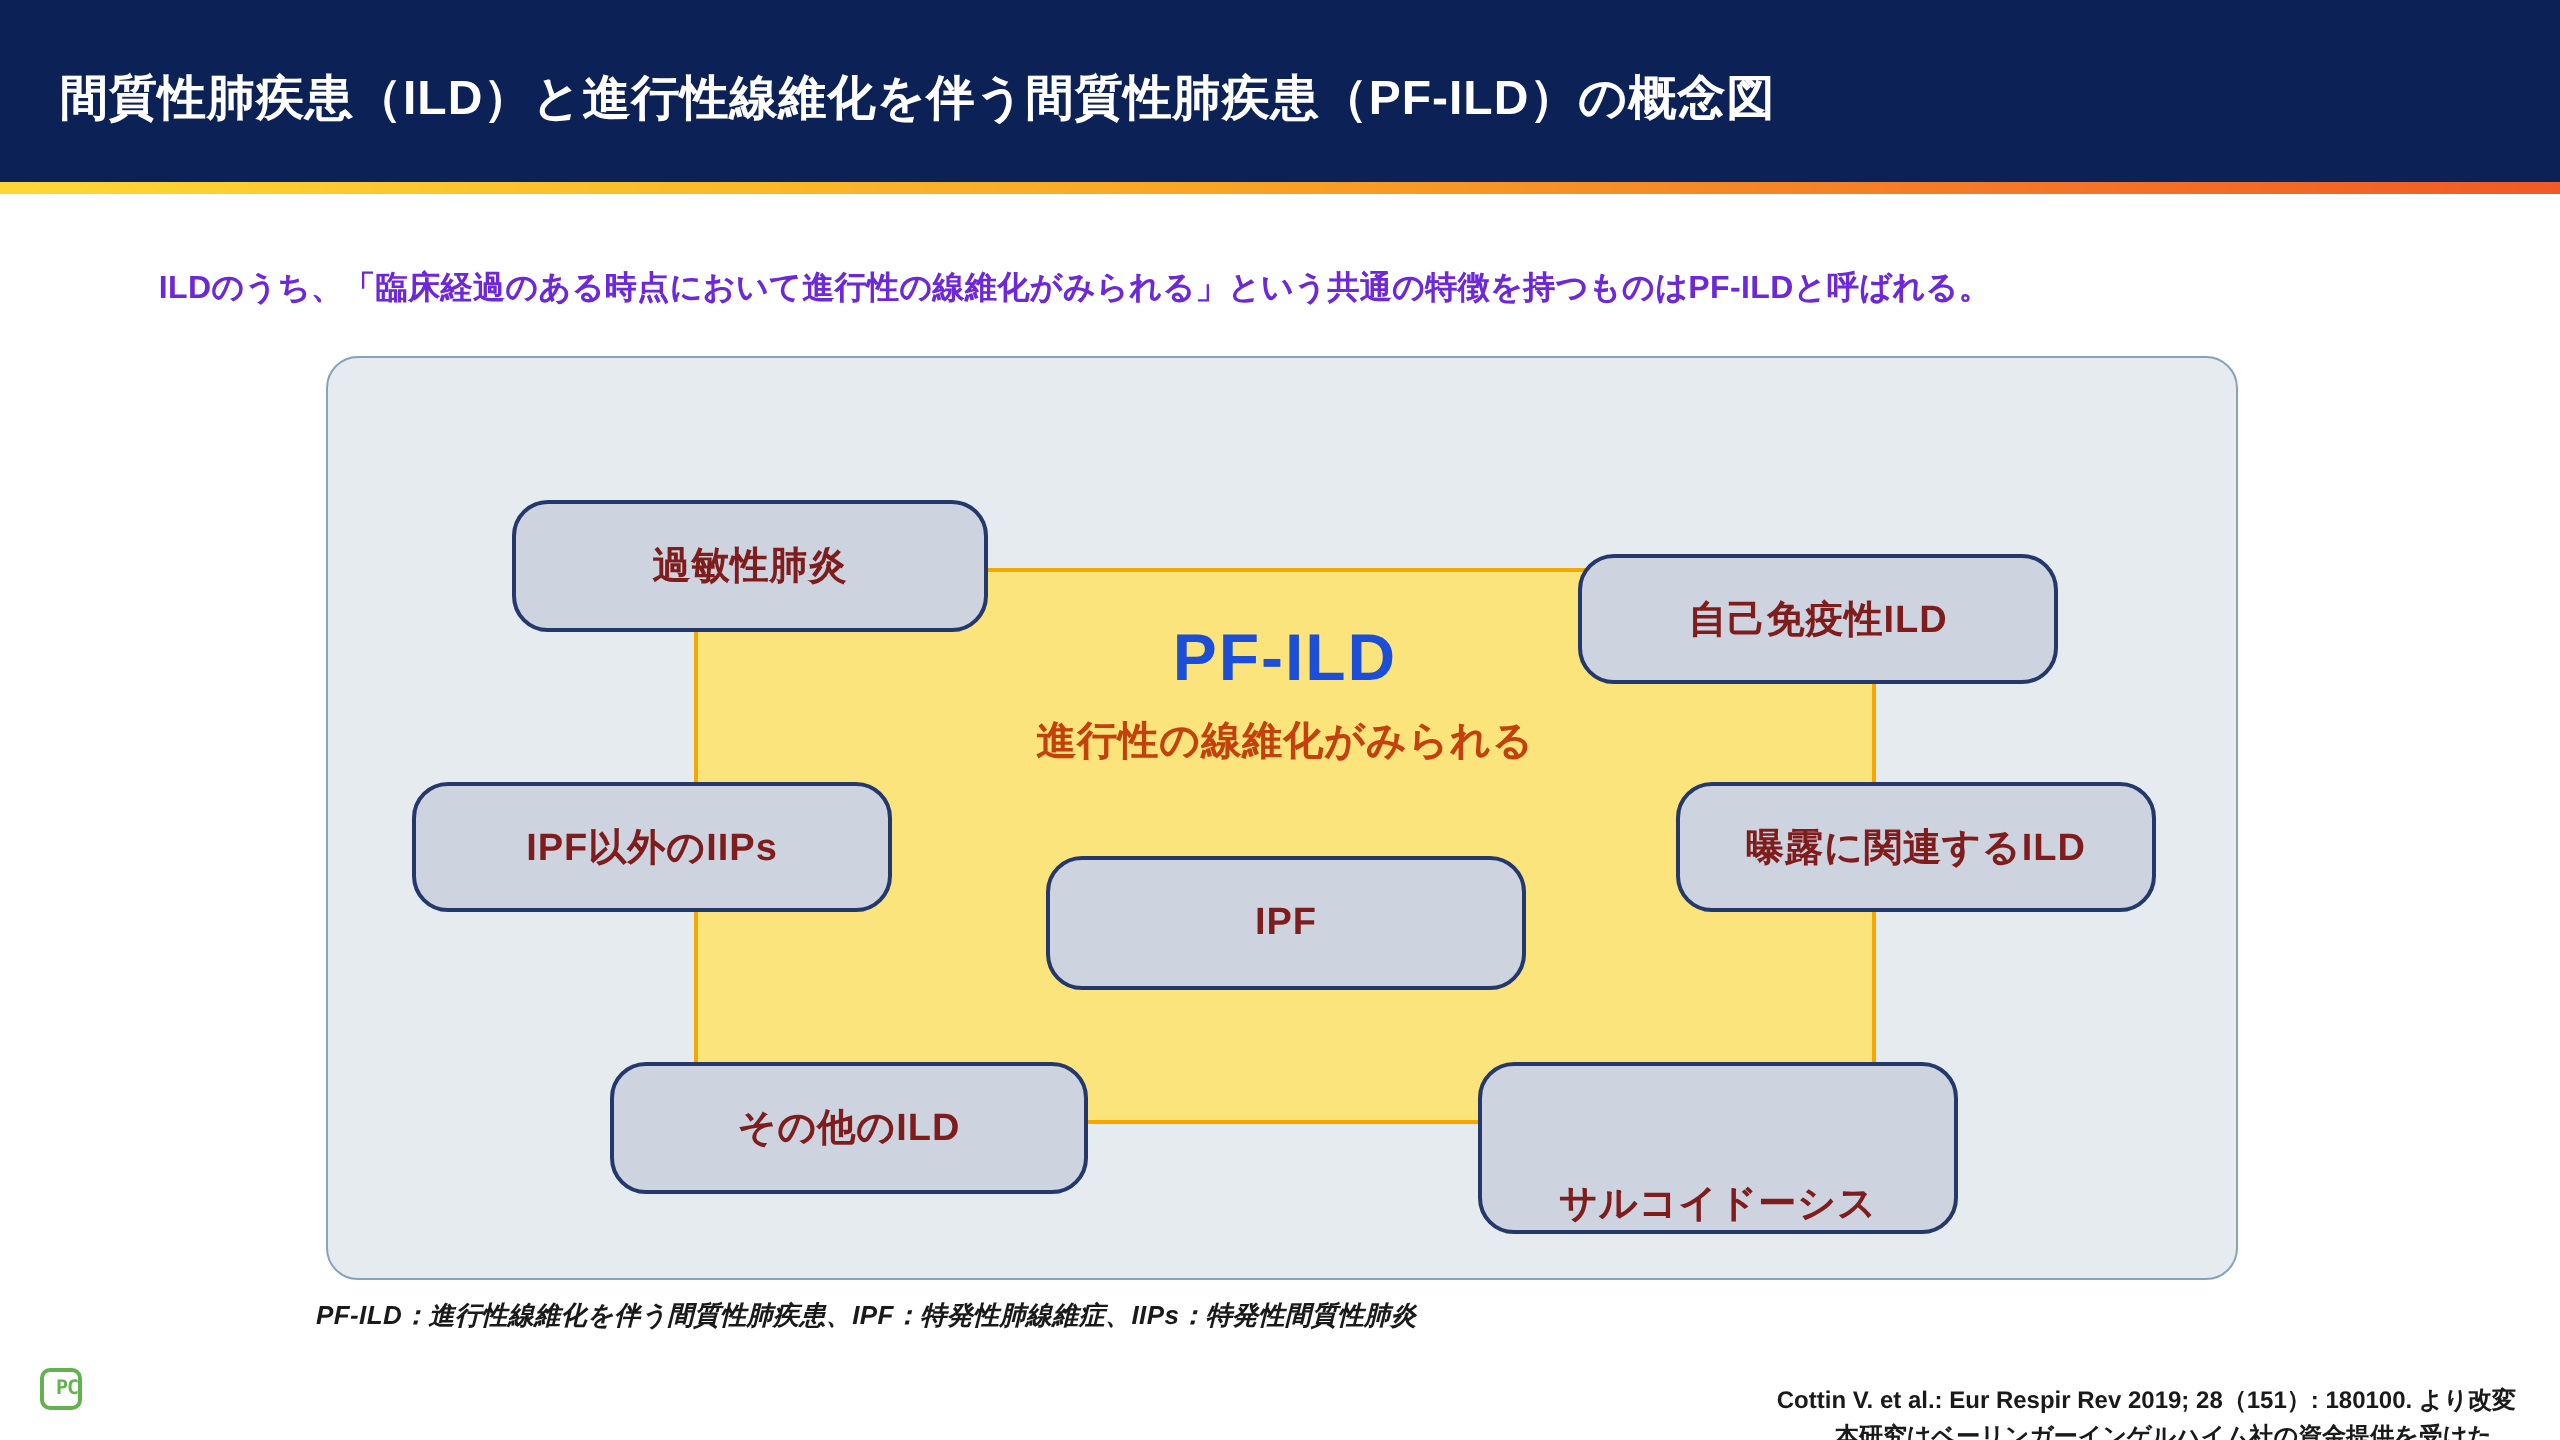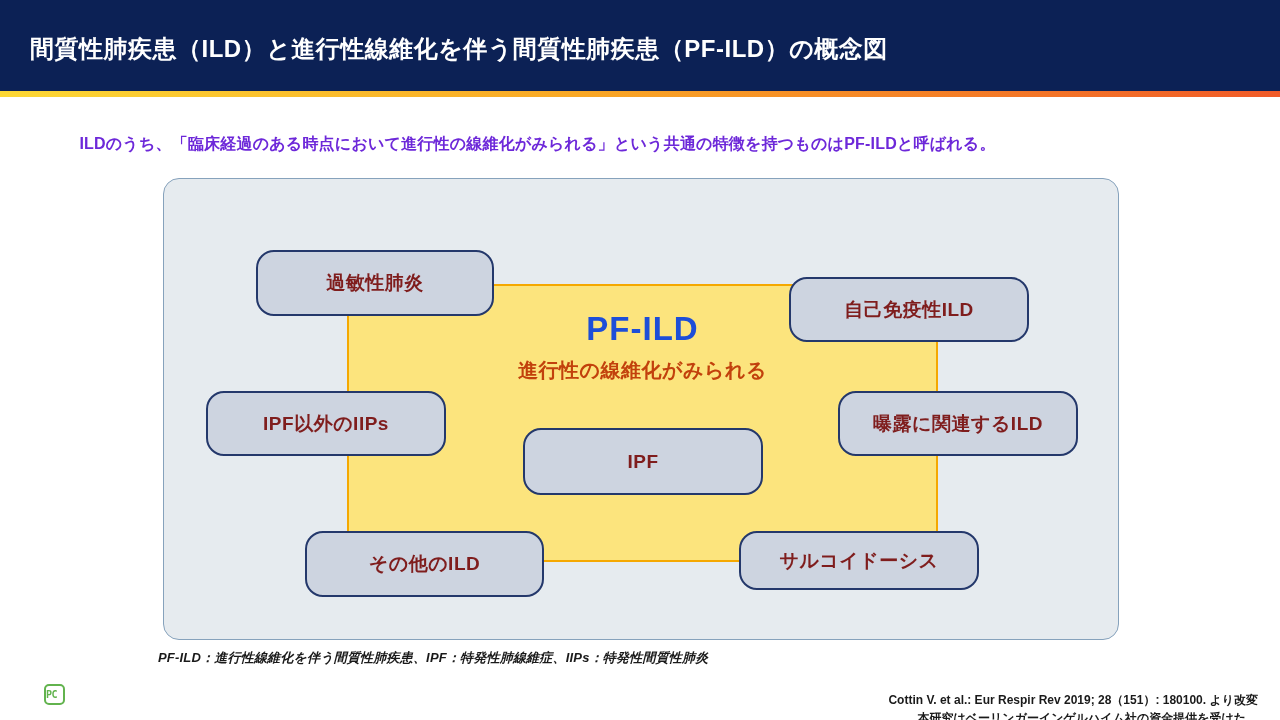--- a/index.html
+++ b/index.html
@@ -58,38 +58,37 @@
     display:flex;align-items:center;justify-content:center;
     font-size:19px;font-weight:600;color:#7f1d1d;letter-spacing:0.5px;
     z-index:5;
   }
   .n1{left:92px; top:71px; width:238px;height:66px;}
   .n2{left:625px;top:70px; width:240px;height:65px;margin-top:28px;}
   .n3{left:42px; top:212px;width:240px;height:65px;}
   .n4{left:674px;top:212px;width:240px;height:65px;}
   .n5{left:359px;top:249px;width:240px;height:67px;}
   .n6{left:141px;top:352px;width:239px;height:66px;}
-  .n7{left:575px;top:352px;width:240px;height:59px;}
+  .n7{left:575px;top:352px;width:240px;height:86px;align-items:flex-end;}
   
   .footnote{
     position:absolute;left:158px;top:649px;
     font-size:13px;font-weight:600;color:#1a1a1a;letter-spacing:0.2px;font-style:italic;
   }
   .citation{
     position:absolute;right:22px;top:691px;text-align:right;
     font-size:12px;font-weight:600;color:#1a1a1a;line-height:18px;
   }
   .logo{
     position:absolute;left:20px;top:684px;width:21px;height:21px;
     box-sizing:border-box;border:2px solid #62B34E;border-radius:5px;
-    display:flex;align-items:center;justify-content:flex-start;
+    display:flex;align-items:center;justify-content:flex-end;
     color:#62B34E;font-size:10px;font-weight:700;
     font-family:"DejaVu Sans Mono","Liberation Mono",monospace;
     letter-spacing:-0.5px;
-    margin-left:24px;
   }
 </style>
 </head>
 <body>
 
 <div class="header">
   <div class="header-title">間質性肺疾患（ILD）と進行性線維化を伴う間質性肺疾患（PF-ILD）の概念図</div>
 </div>
 <div class="accent-bar"></div>
 

